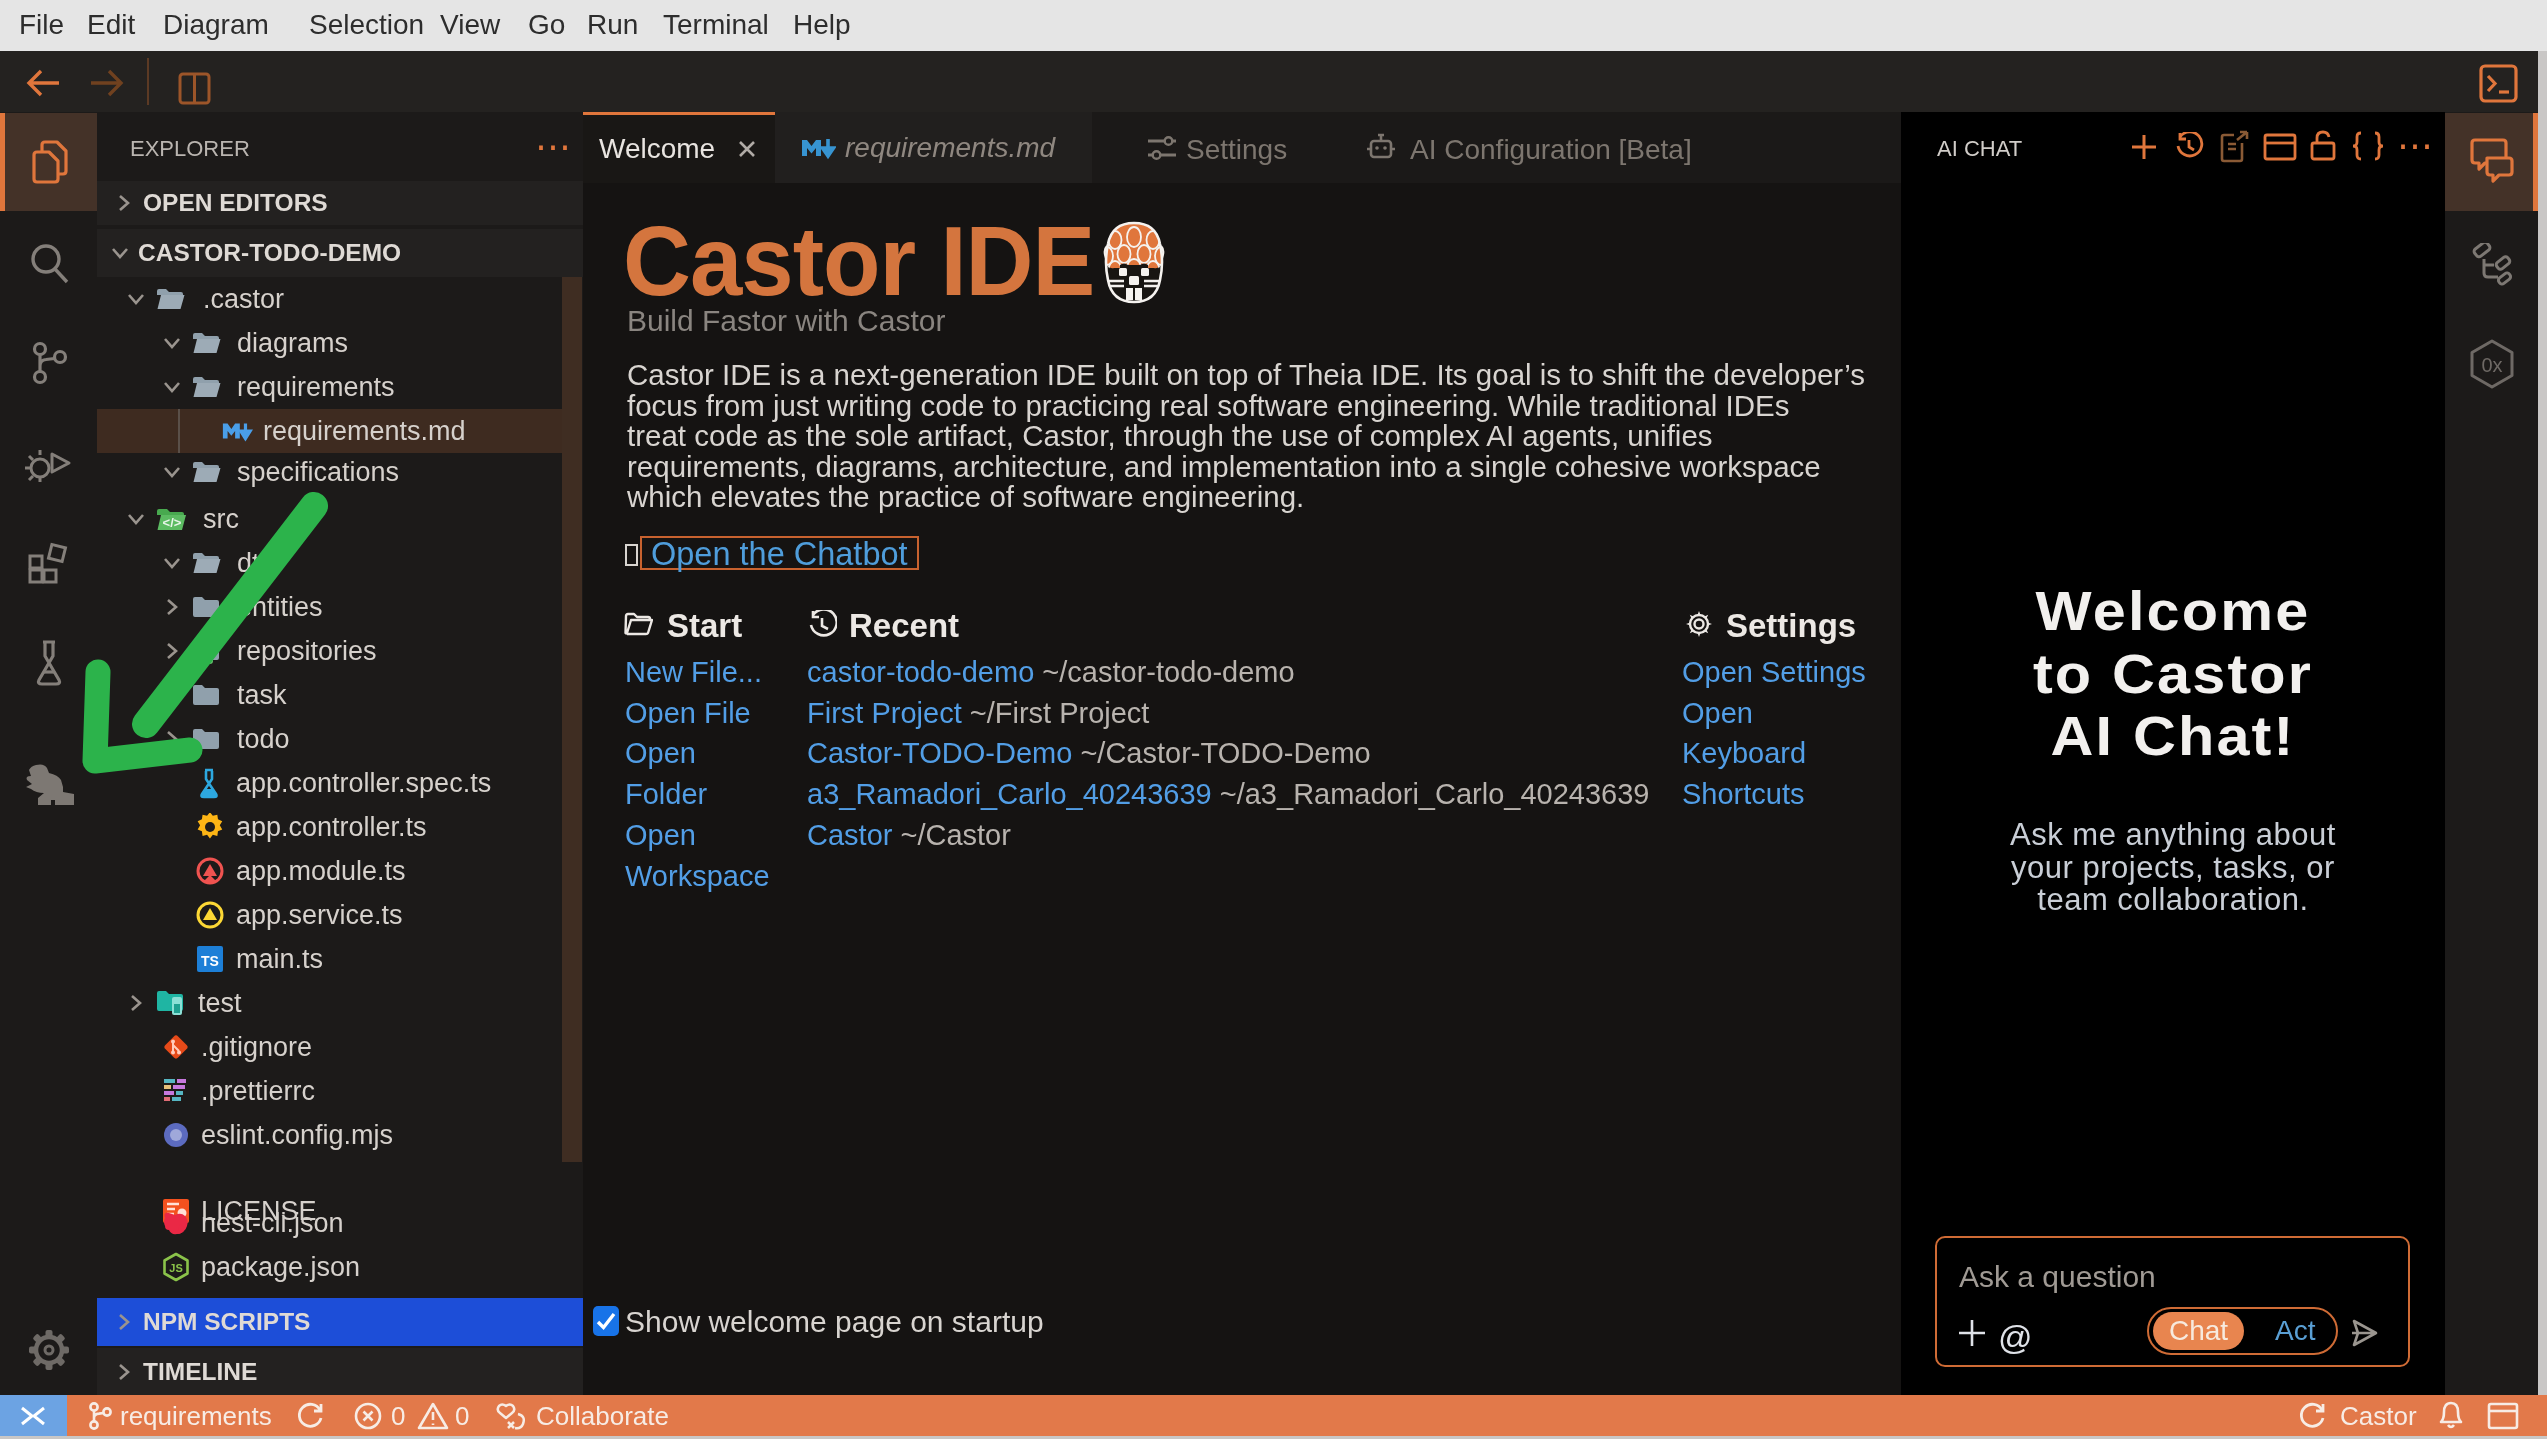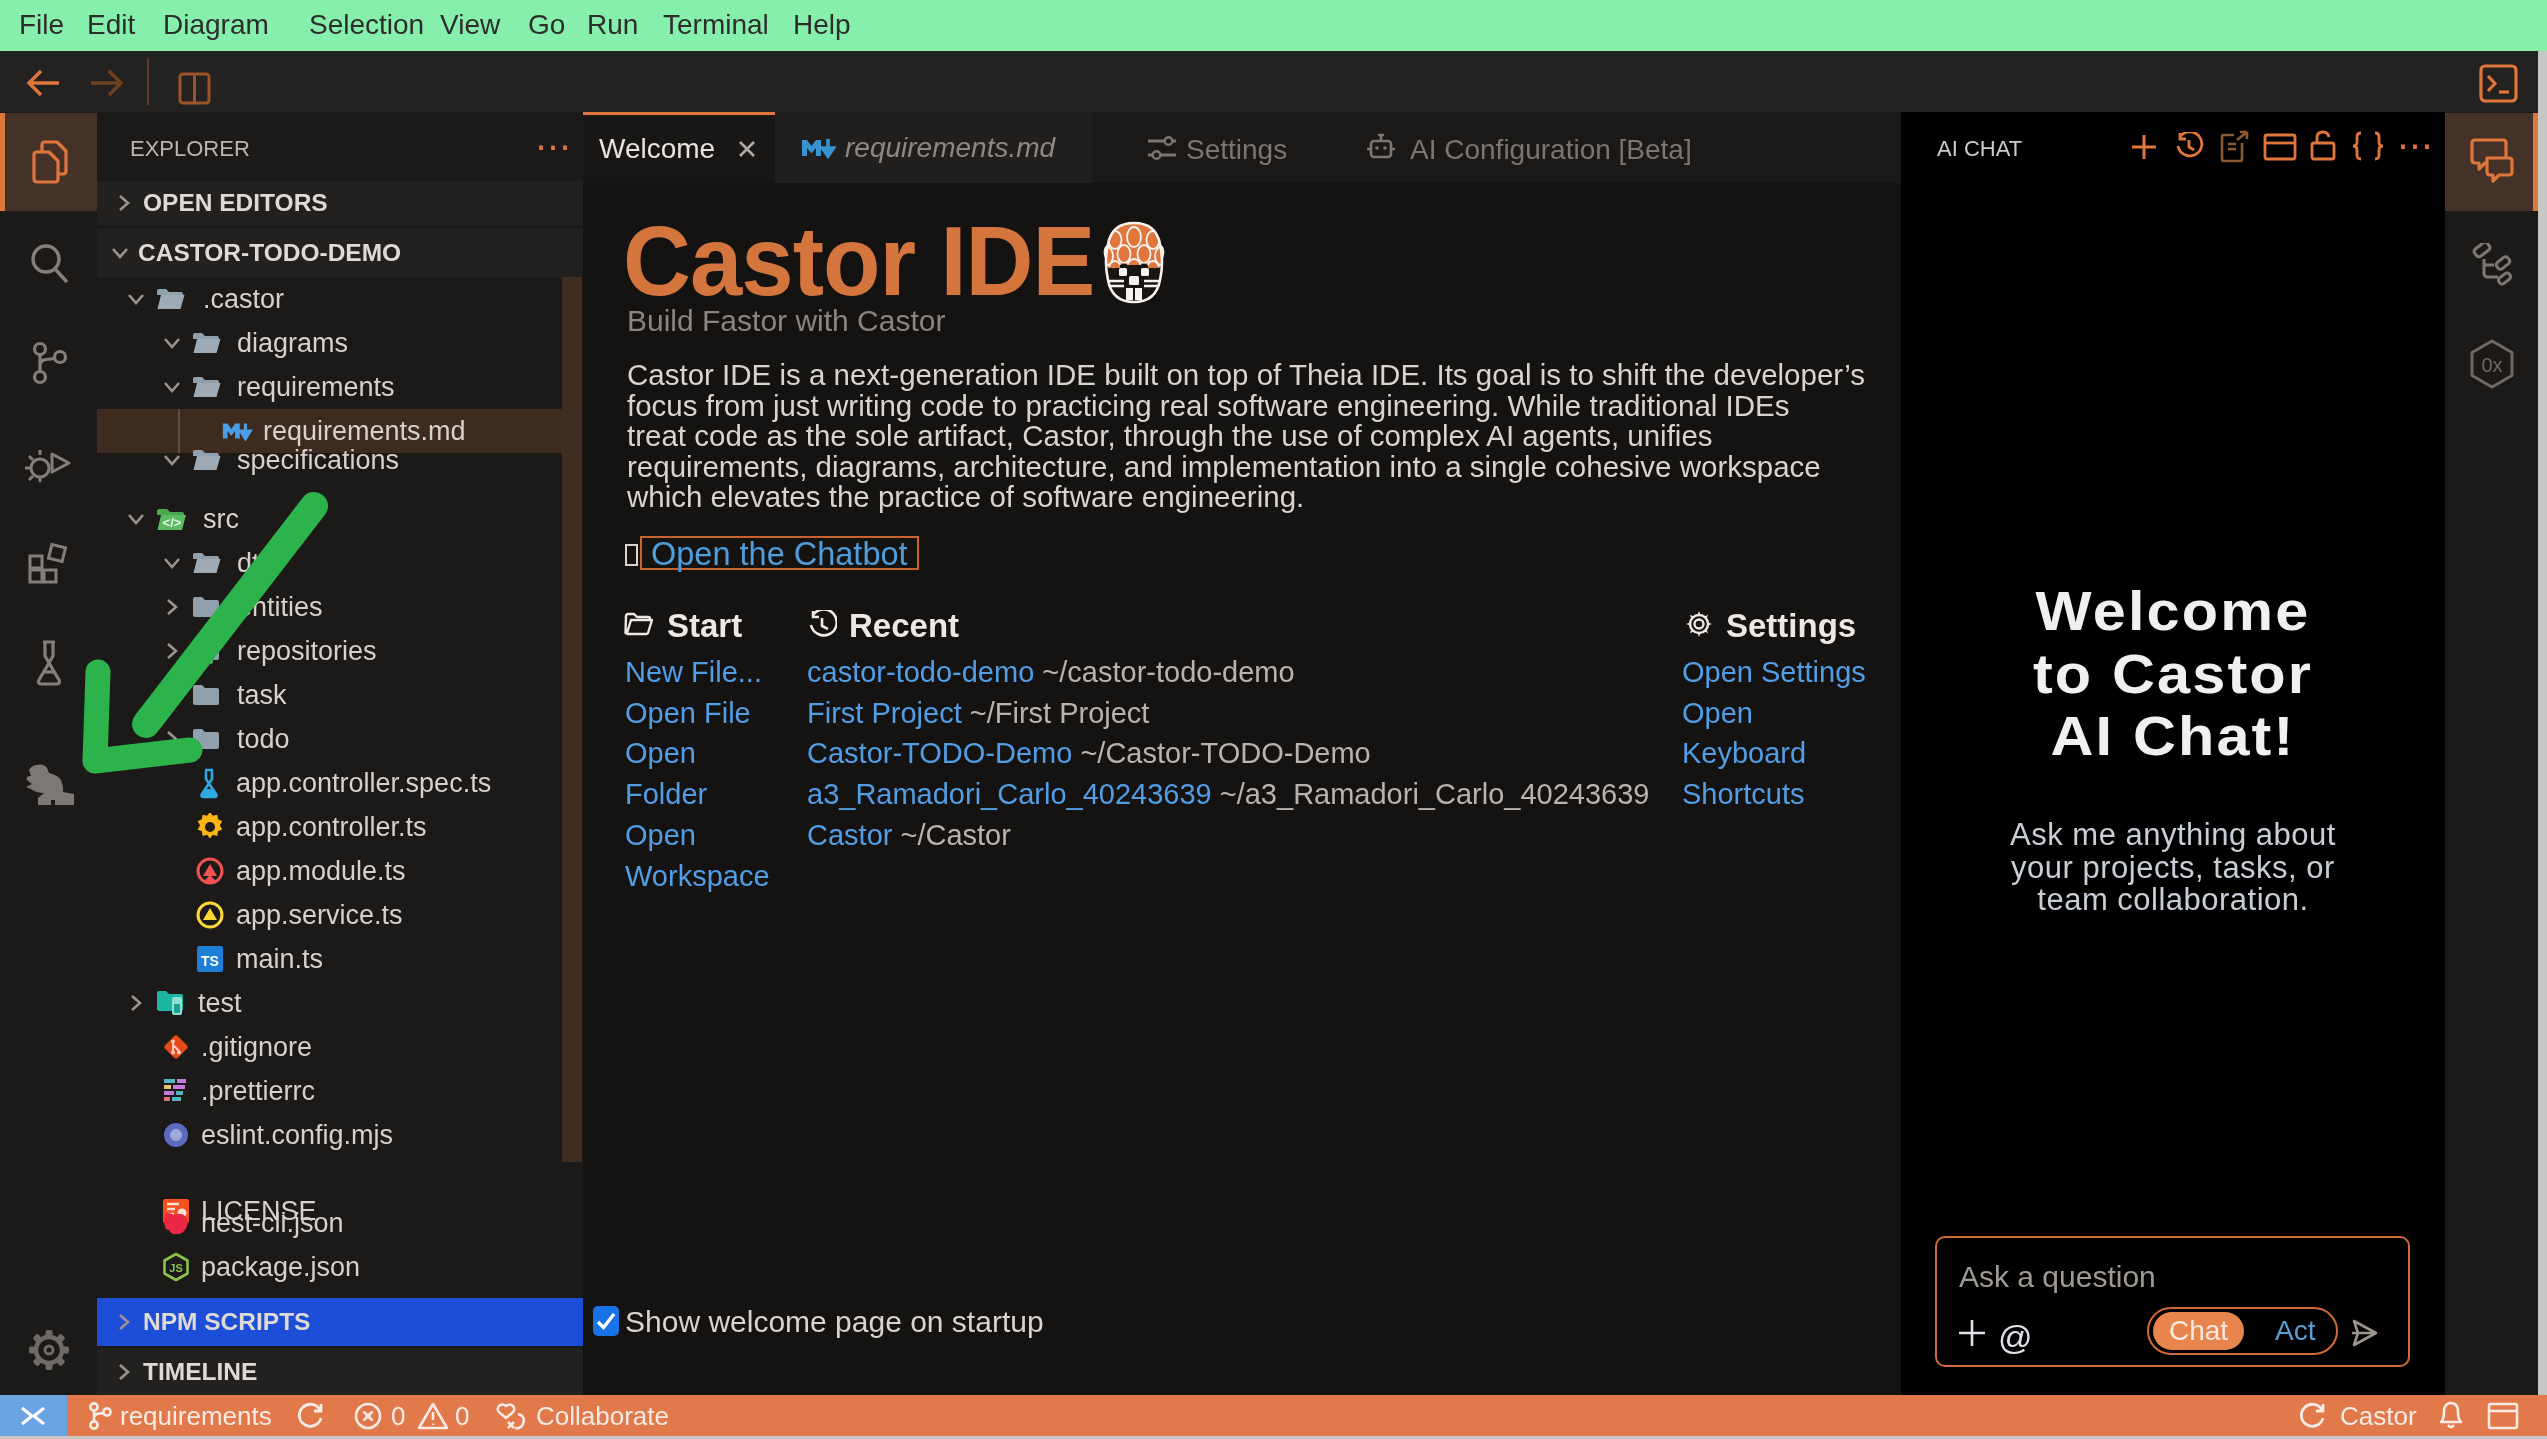--- a/index.html
+++ b/index.html
@@ -1,20 +1,20 @@
 <!DOCTYPE html>
 <html><head>
 <meta charset="utf-8">
 <style>
 * { margin:0; padding:0; box-sizing:border-box; }
 html,body { width:2547px; height:1439px; overflow:hidden; background:#151312; font-family:"Liberation Sans", sans-serif; }
 .abs { position:absolute; }
 #app { position:relative; width:2547px; height:1439px; }
 
-#menubar { left:0; top:0; width:2547px; height:51px; background:#86efac; color:#2d2d2d; font-size:28px; }
+#menubar { left:0; top:0; width:2547px; height:51px; background:#e5e5e5; color:#2d2d2d; font-size:28px; }
 #menubar span { position:absolute; top:9px; }
 
 #toolbar { left:0; top:51px; width:2547px; height:61px; background:#242220; }
 
 #actl { left:0; top:112px; width:97px; height:1283px; background:#1c1a19; }
 
 #sidebar { left:97px; top:112px; width:486px; height:1283px; background:#1c1a19; color:#d6d1cc; font-size:27px; }
 
 #editor { left:583px; top:112px; width:1318px; height:1283px; background:#151312; }
 
@@ -161,21 +161,21 @@
       <span class="lbl" style="left:140px;">requirements</span>
     </div>
     <div class="row" style="top:297px; background:#3e2b20; width:465px;">
       <div class="abs" style="left:81px; top:0; width:2px; height:44px; background:#5a5049;"></div>
       <svg class="chev" style="left:124px; width:32px; height:23px;" viewBox="0 0 34 24">
         <path d="M2 20 V4 H7 L11 10 L15 4 H20 V20 H15 V12 L11 17 L7 12 V20 Z" fill="#4a9ee8"></path>
         <path d="M26 4 V13 M26 20 L21 12 H31 Z" stroke="#4a9ee8" stroke-width="3.4" fill="#4a9ee8"></path>
       </svg>
       <span class="lbl" style="left:166px;">requirements.md</span>
     </div>
-    <div class="row" style="top:326px;">
+    <div class="row" style="top:338px;">
       <svg class="chev" style="left:64px;" viewBox="0 0 22 22">
             <path d="M4 7 L11 15 L18 7" stroke="#9a948e" stroke-width="2.6" fill="none"></path>
           </svg>
       <svg class="chev" style="left:94px; width:30px; height:24px;" viewBox="0 0 30 24">
             <path d="M2 4 Q2 2 4 2 H11 L14 5 H26 Q28 5 28 7 V8 H2 Z" fill="#90a0ac"></path>
             <path d="M6 8 H29.5 L25.5 22 H2.5 Z" fill="#9dabb6"></path>
           </svg>
       <span class="lbl" style="left:140px;">specifications</span>
     </div>
     <div class="row" style="top:385px;">

